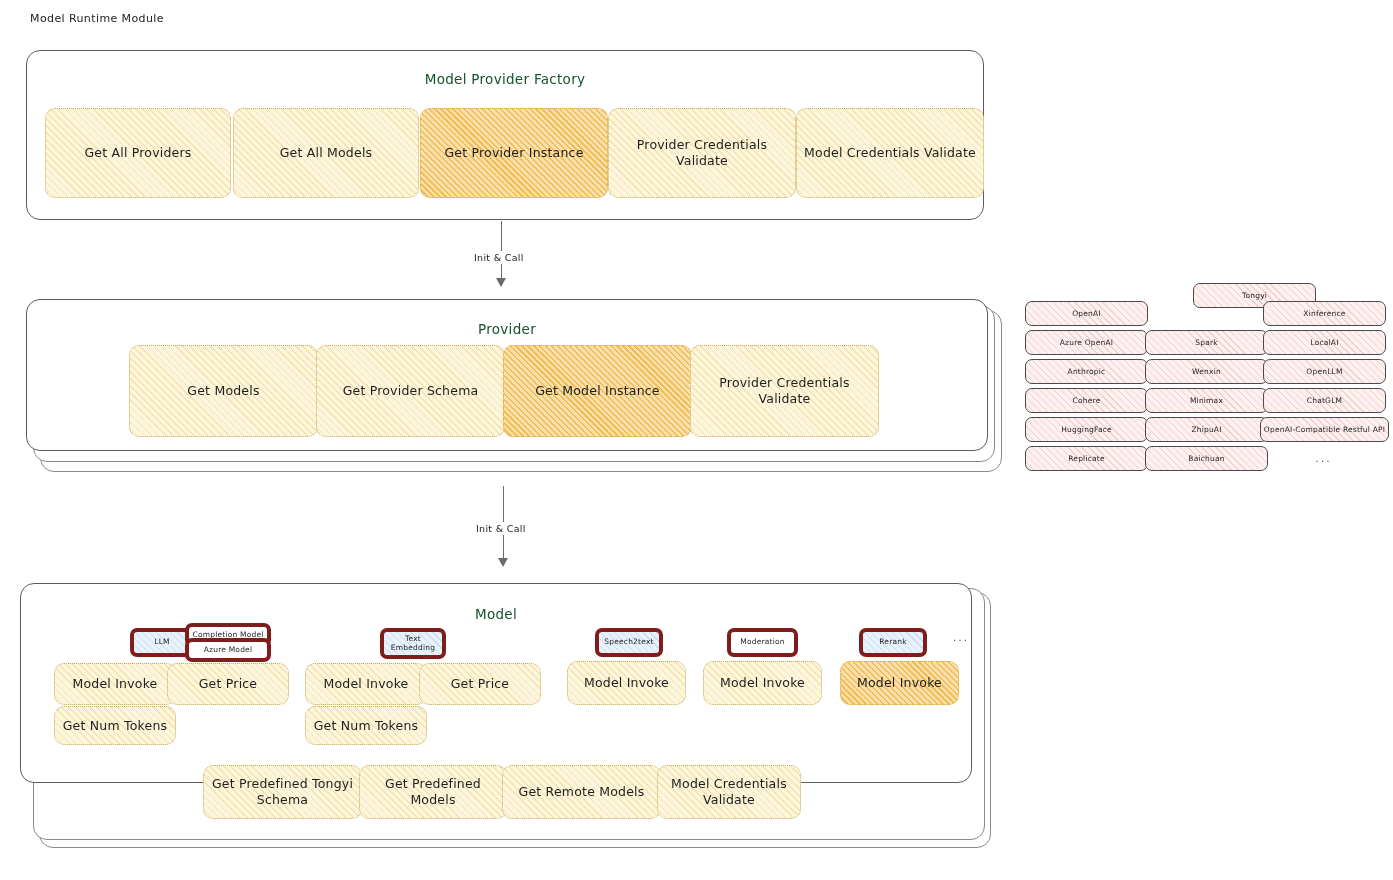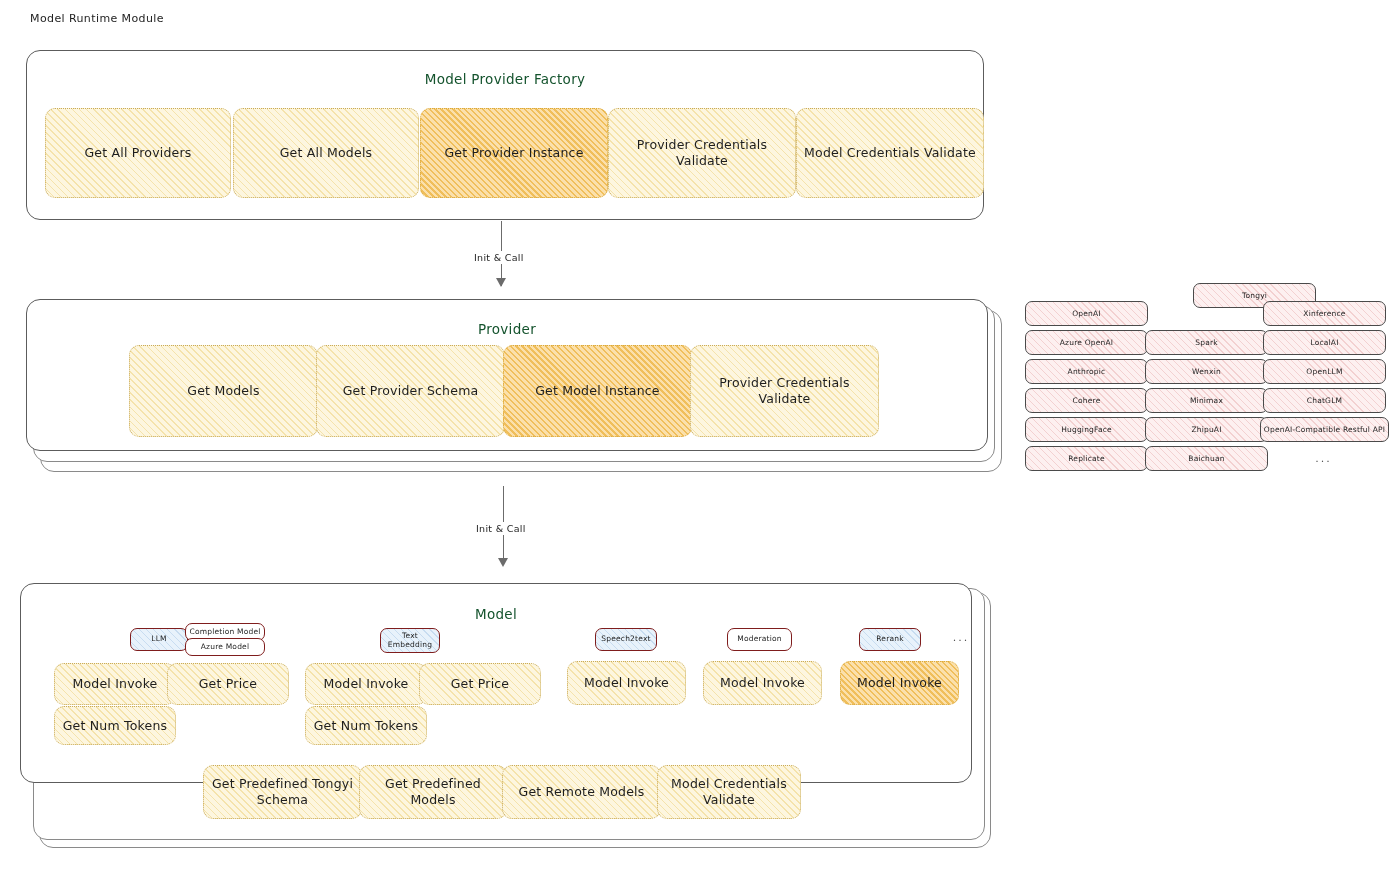--- a/index.html
+++ b/index.html
@@ -67,21 +67,21 @@
     font-size:7.5px;color:#1e1e1e;letter-spacing:.2px;white-space:nowrap;
     padding:0 3px;
   }
   .chip.ellipsis{
     border:none;background:none;font-size:11px;color:#555;letter-spacing:2px;
   }
 
   
   .badge{
     position:absolute;
-    border:1px solid #7f1d1d;
+    border:4px solid #7f1d1d;
     border-radius:7px;
     background:
       repeating-linear-gradient(45deg, rgba(140,180,220,.35) 0 1px, rgba(255,255,255,0) 1px 5px),
       #e8f2fb;
     display:flex;align-items:center;justify-content:center;text-align:center;
     font-size:7.5px;line-height:1.15;color:#1e1e1e;letter-spacing:.2px;
     padding:0 3px;
   }
   .badge.plain{
     background:#ffffff;

